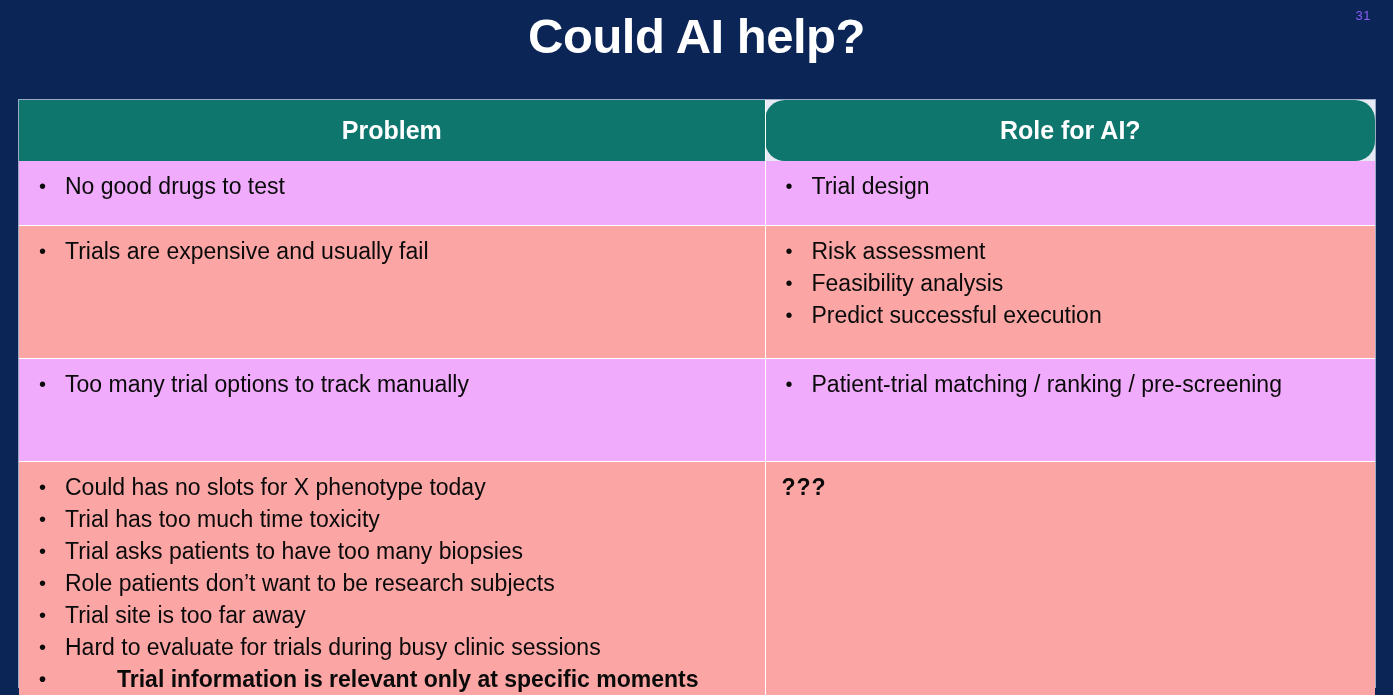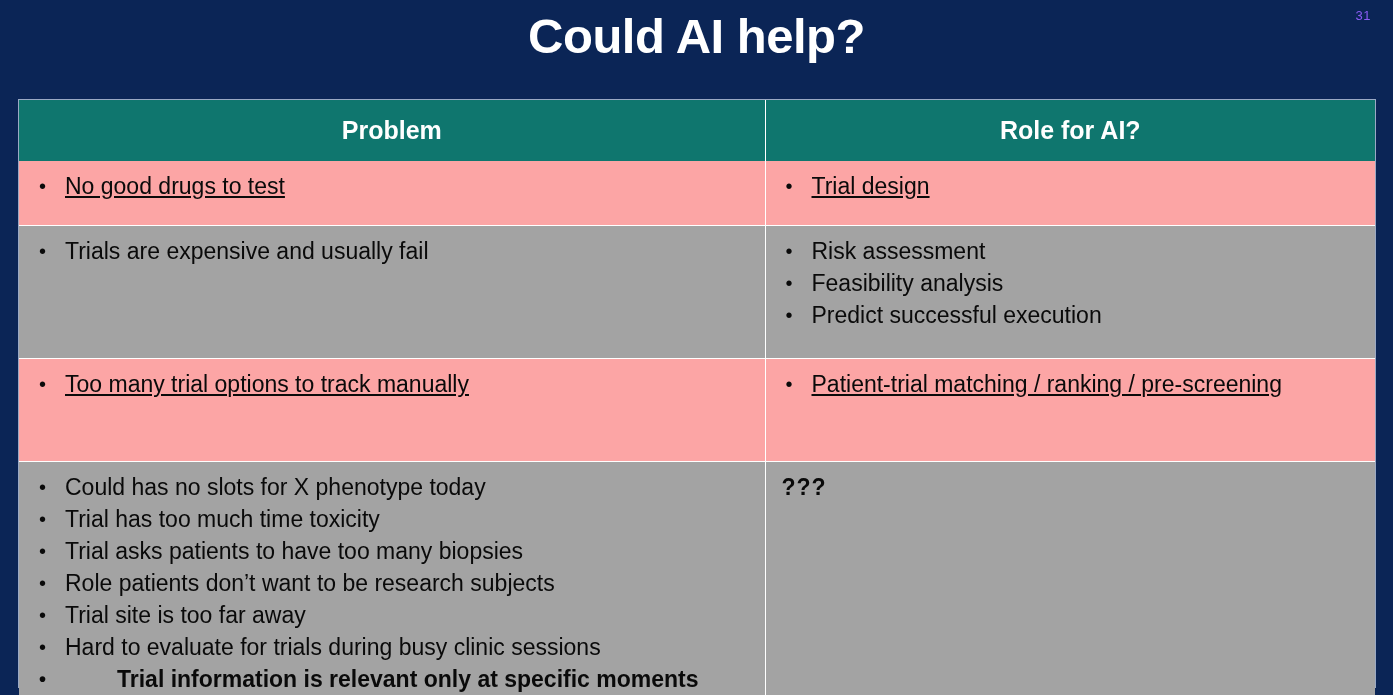--- a/index.html
+++ b/index.html
@@ -66,36 +66,36 @@
     color: #ffffff;
     font-size: 25px;
     font-weight: bold;
     text-align: center;
     height: 45px;
     padding: 8px;
     border-right: 1px solid #ffffff;
     font-family: "Liberation Sans", sans-serif;
     vertical-align: middle;
   }
-  thead th:last-child { border-right: none; }
+  thead th:last-child { border-right: none; border-radius: 20px; }
 
   tbody td {
     vertical-align: top;
     padding: 9px 14px 9px 16px;
     border-right: 1px solid #ffffff;
     border-bottom: 1px solid #ffffff;
     font-size: 23px;
     color: #0a0a0a;
     font-family: "Liberation Sans", sans-serif;
   }
   tbody td:last-child { border-right: none; }
   tbody tr:last-child td { border-bottom: none; }
 
-  tbody tr.band-dark td { background: #fca5a5; text-decoration: underline; }
-  tbody tr.band-light td { background: #a3a3a3; }
+  tbody tr.band-dark td { background: #f0abfc; }
+  tbody tr.band-light td { background: #fca5a5; }
 
   
   tr.r1 td { height: 46px; }
   tr.r2 td { height: 114px; }
   tr.r3 td { height: 84px; }
   tr.r4 td { height: 296px; }
 
   
   ul.bullets {
     list-style: none;

